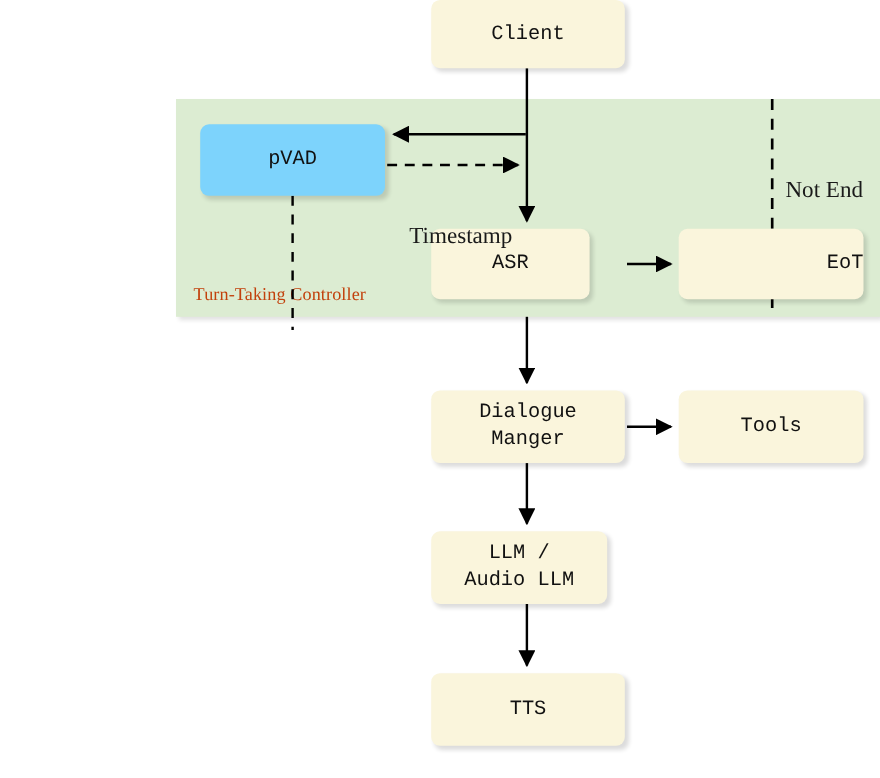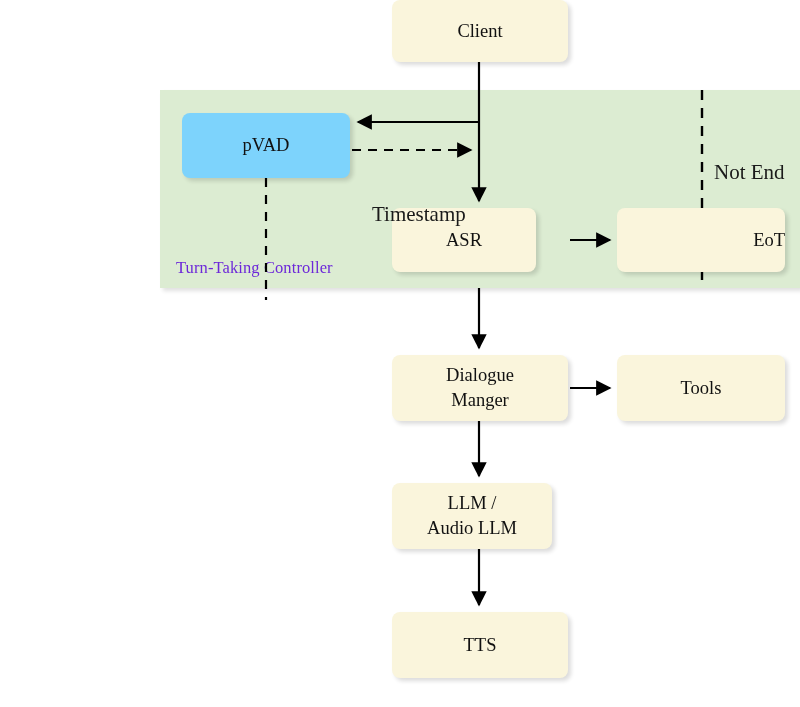--- a/index.html
+++ b/index.html
@@ -24,40 +24,40 @@
     width: 640px;
     height: 198px;
     background: #dcecd2;
     box-shadow: 3px 3px 4px rgba(0,0,0,0.12);
   }
   .panel-label {
     position: absolute;
     left: 176px;
     top: 258px;
     font-size: 16.5px;
-    color: #6d28d9;
+    color: #c2410c;
     letter-spacing: 0.1px;
     white-space: nowrap;
   }
   
   .node {
     position: absolute;
     background: #faf5dc;
     border-radius: 8px;
     box-shadow: 3px 3px 4px rgba(0,0,0,0.14);
     display: flex;
     align-items: center;
     justify-content: center;
     text-align: center;
     color: #111111;
     font-size: 18.5px;
     line-height: 1.35;
     box-sizing: border-box;
   }
-  .node .node-text { display: block; }
+  .node .node-text { display: block; font-family: Liberation Mono, monospace; }
   
   .edge-label {
     position: absolute;
     font-size: 21px;
     color: #1a1a1a;
     white-space: nowrap;
     margin-top: 48px;
   }
   
   #wires {

